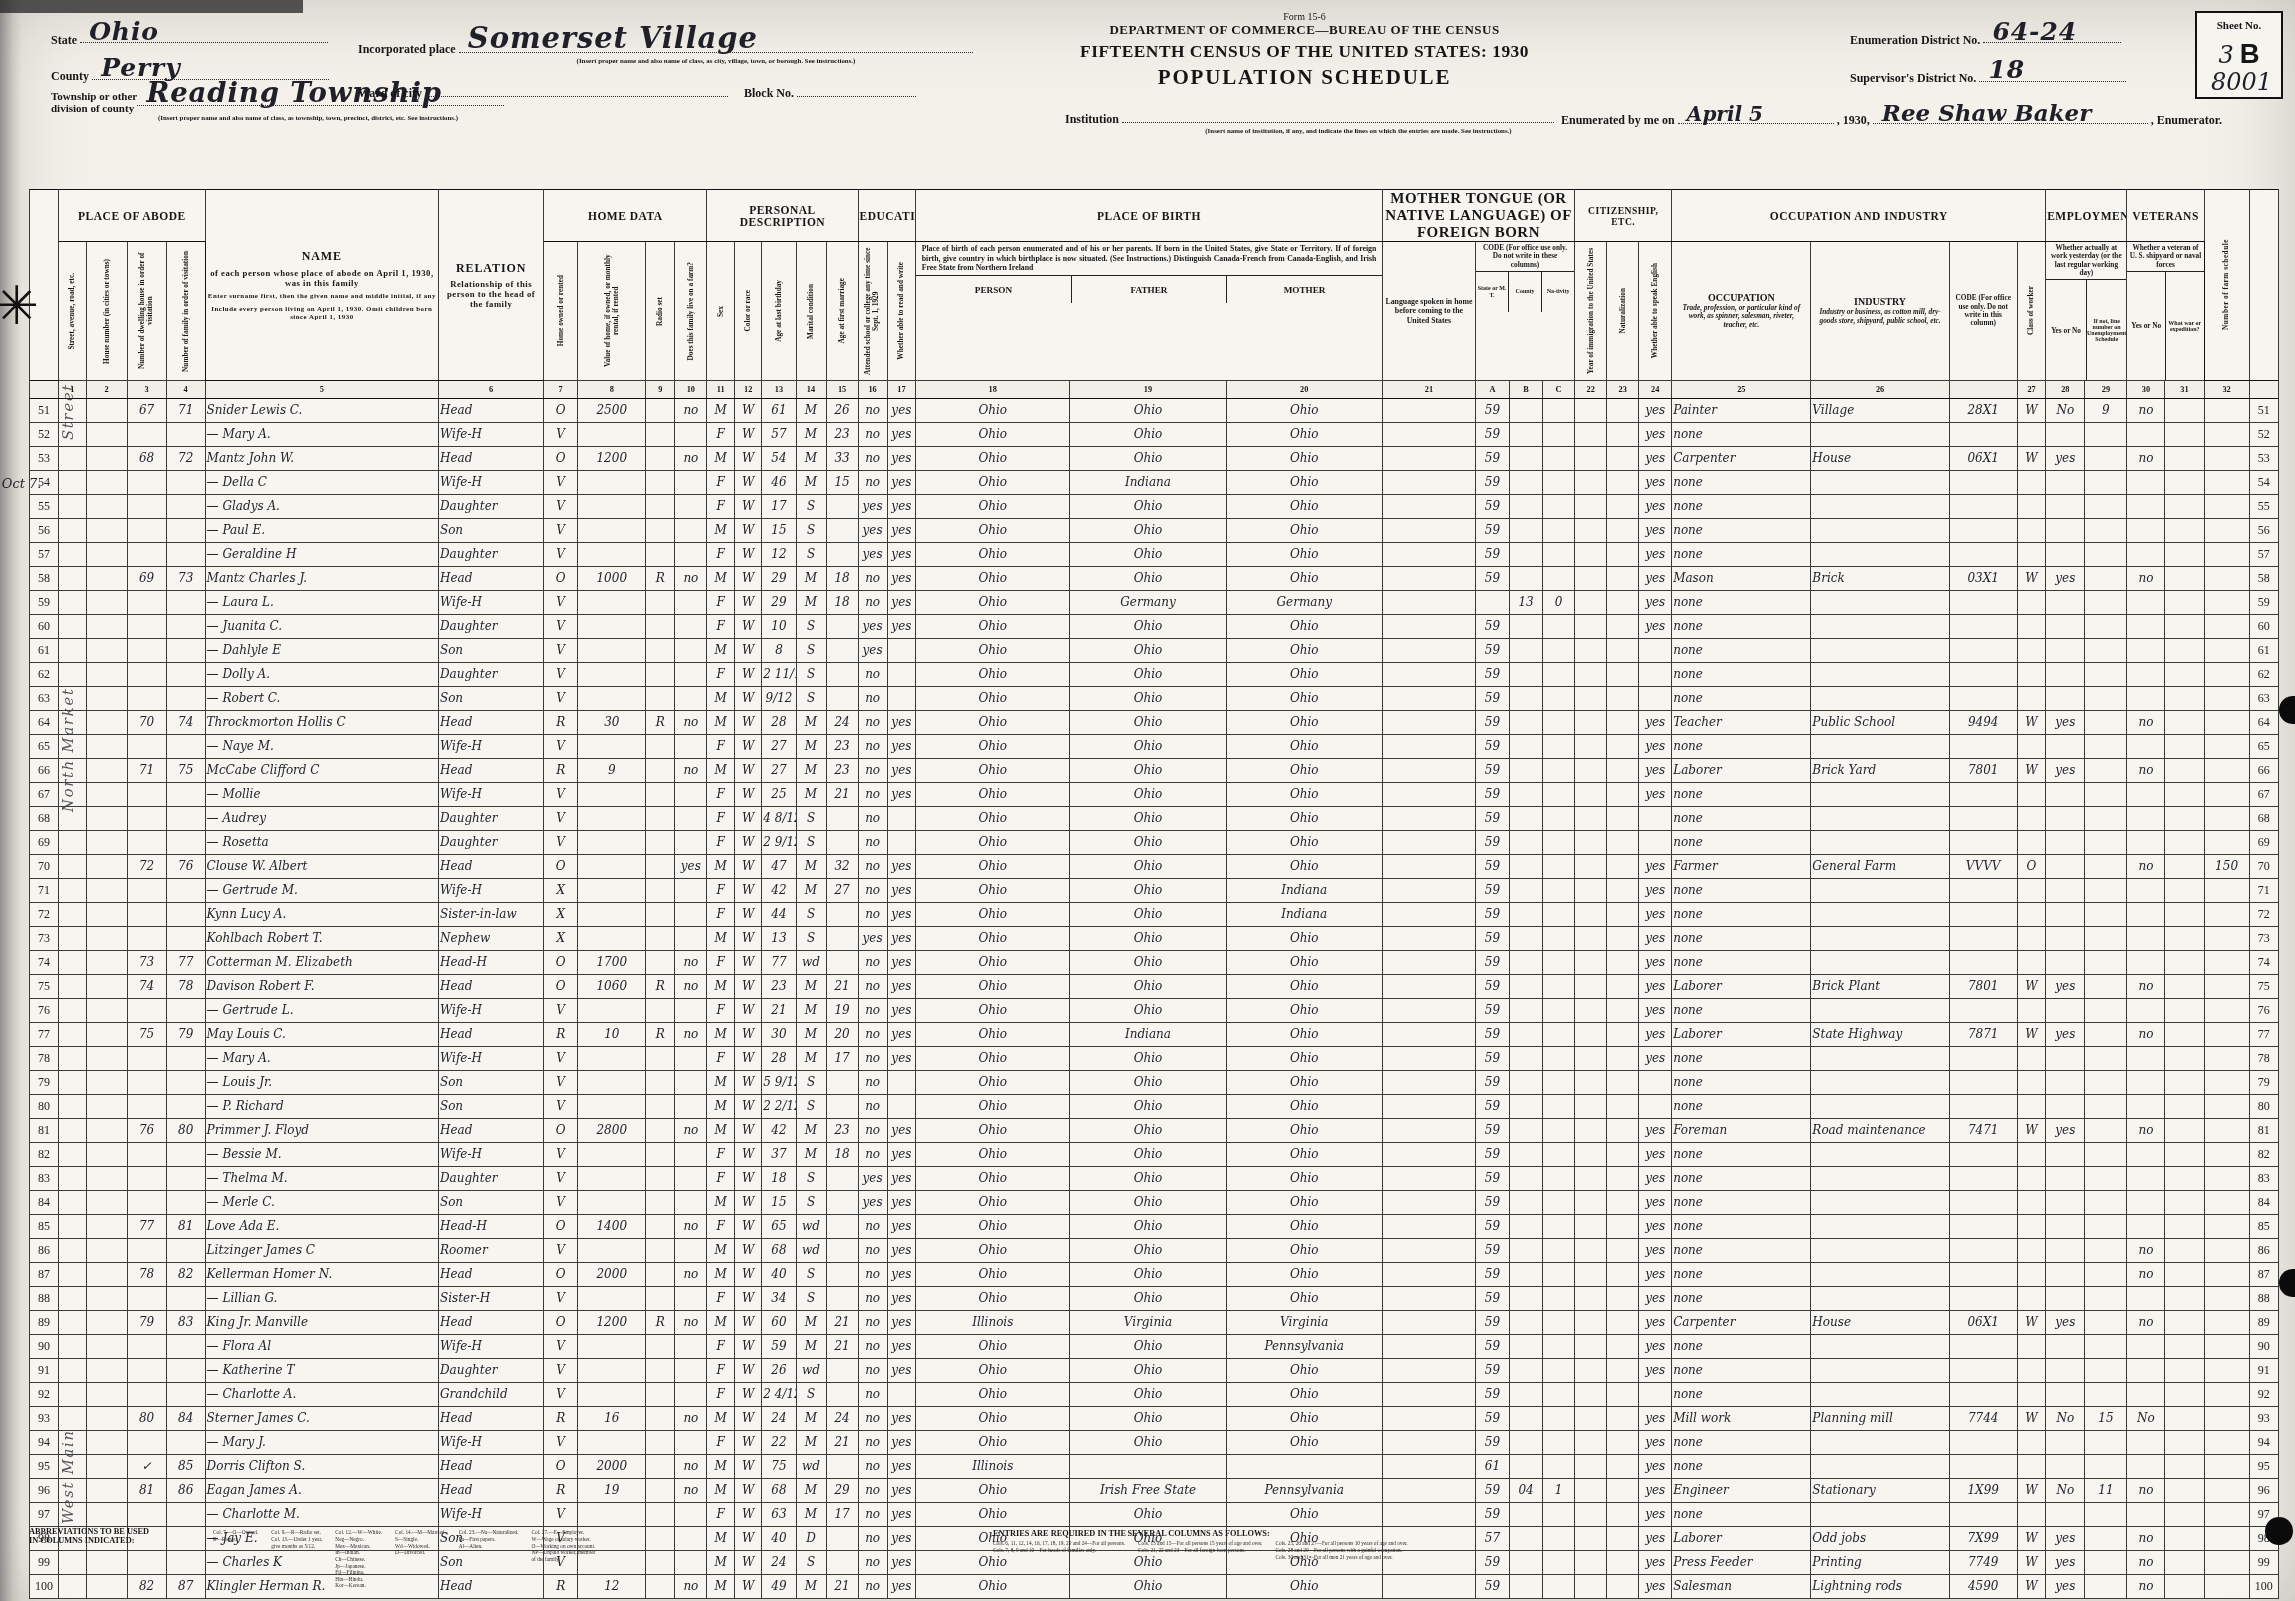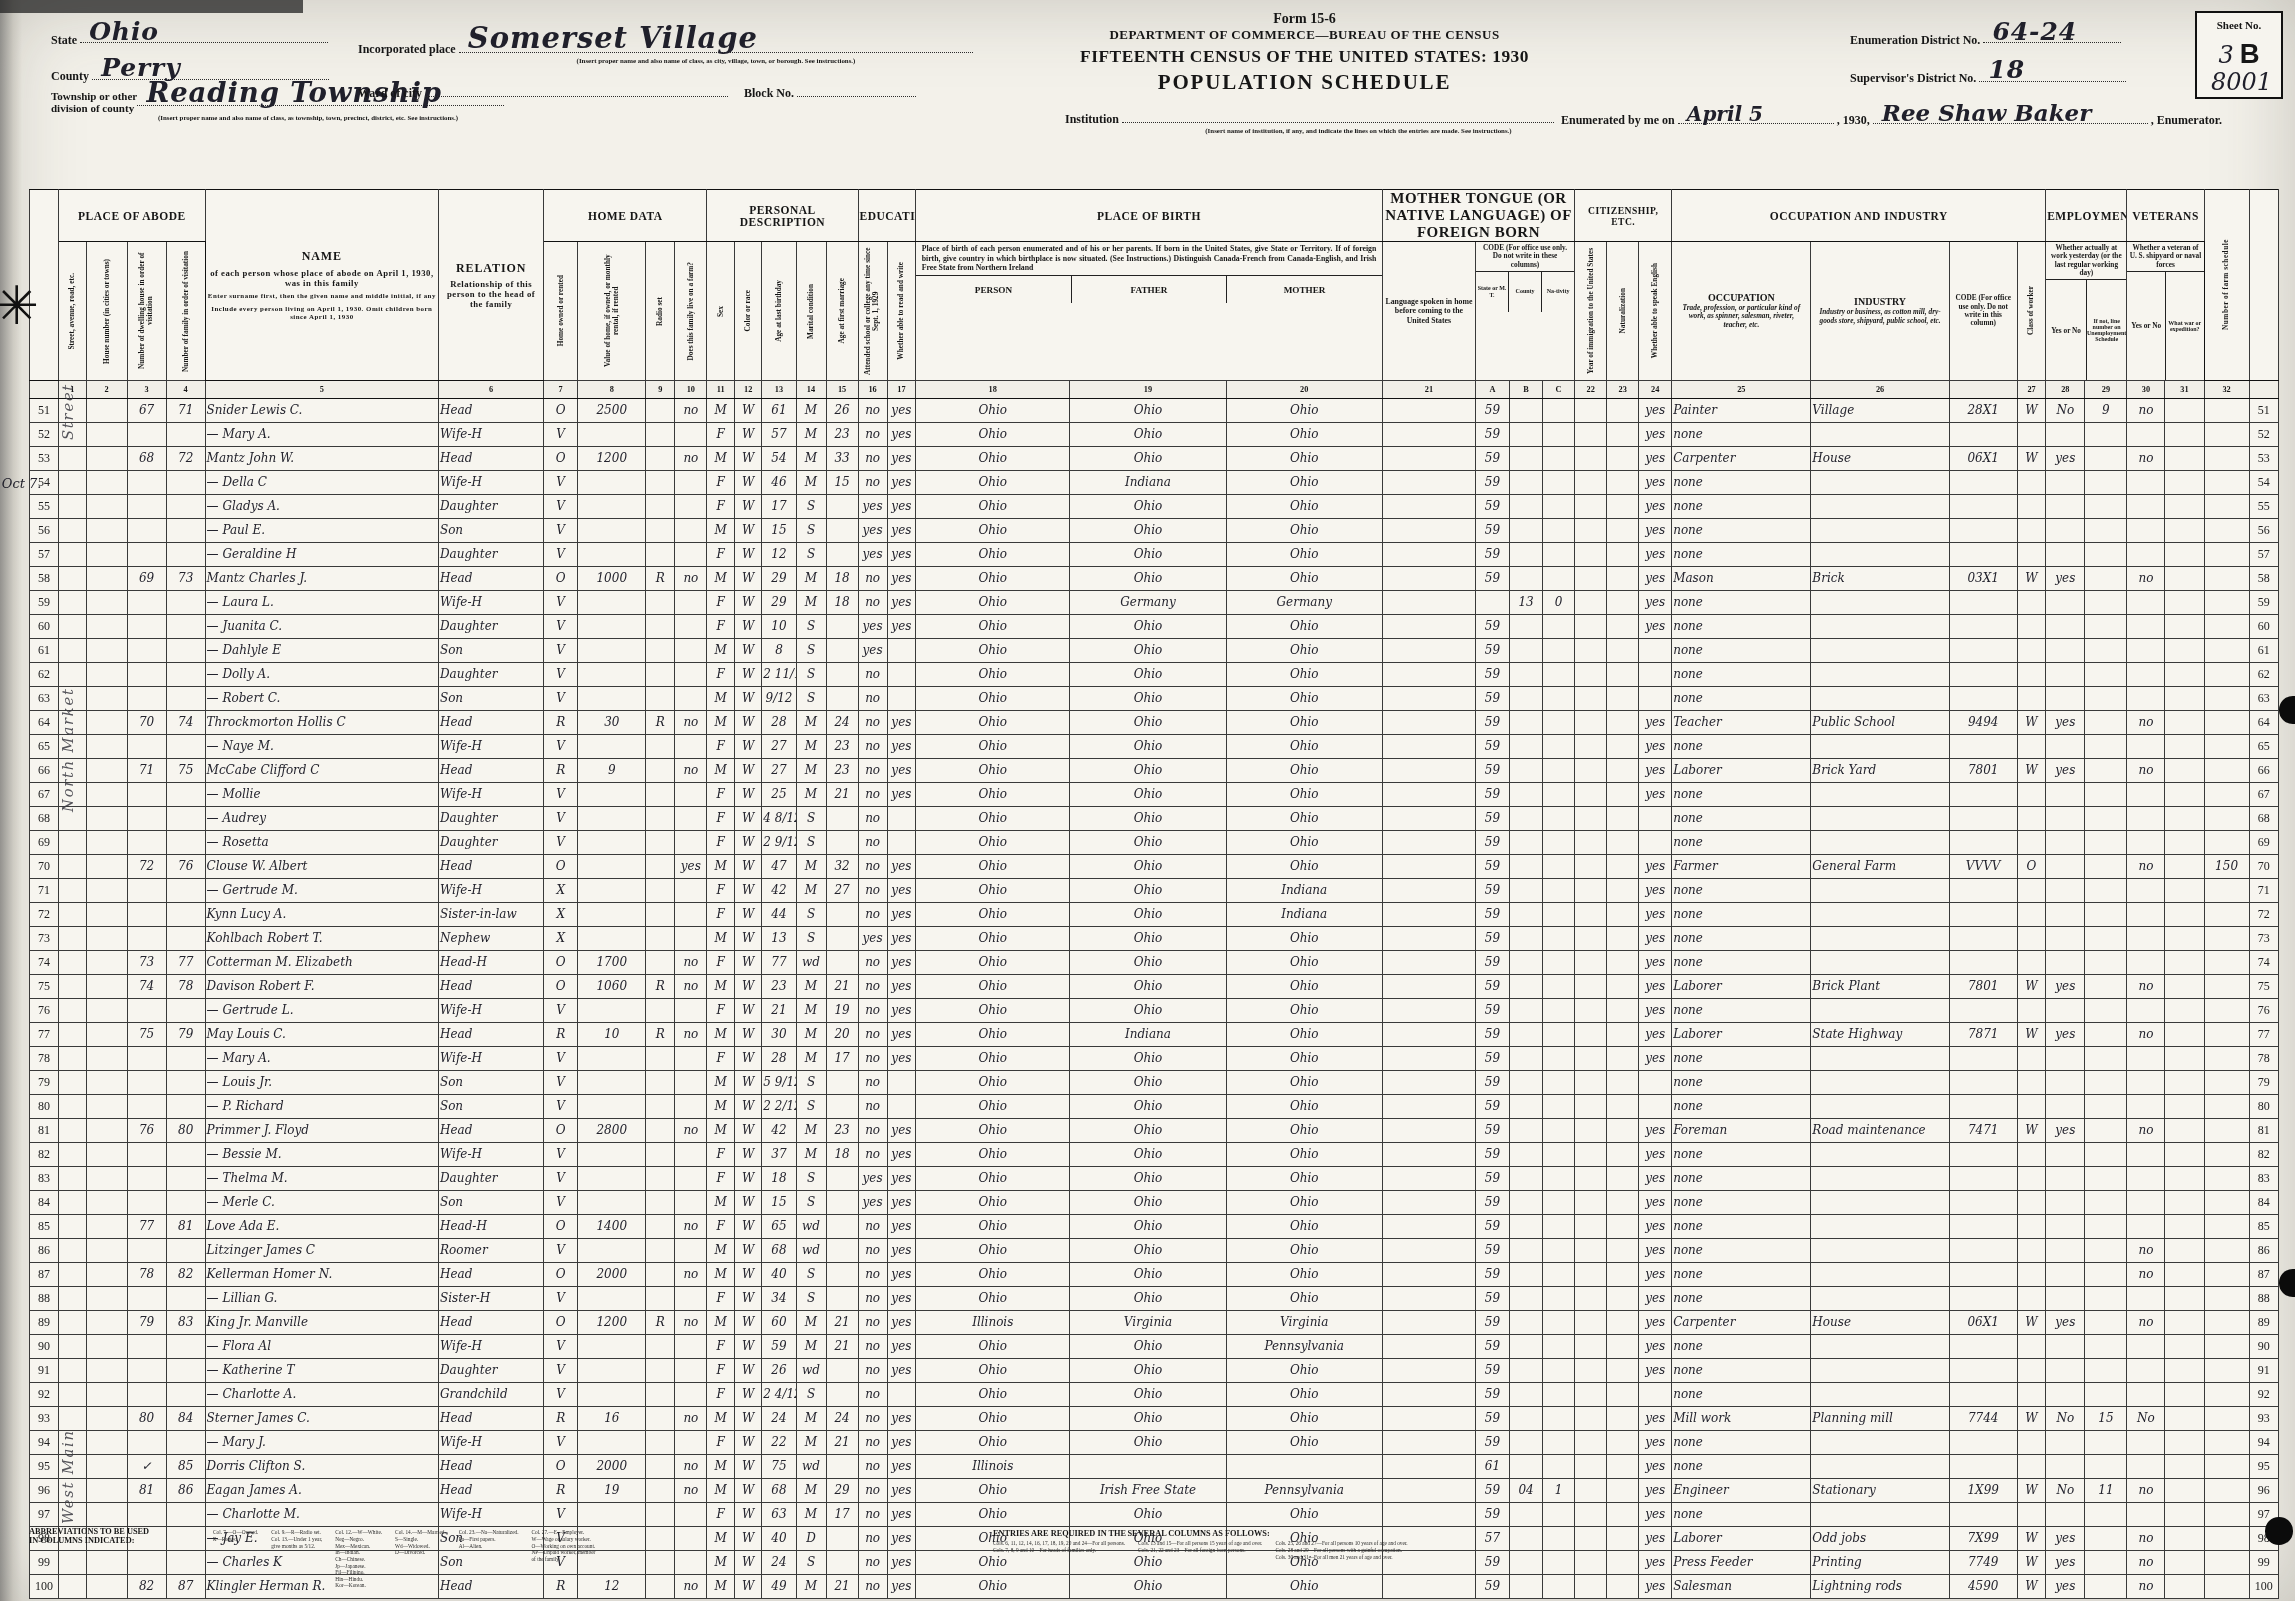--- a/index.html
+++ b/index.html
@@ -17,21 +17,21 @@
   .hand{font-family:"DejaVu Serif",serif;font-style:italic;color:#20202b;}
   .hw-big{font-size:25px;font-weight:600;letter-spacing:0.9px;}
   .hw-med{font-size:20px;font-weight:600;}
   
   .fhead{position:absolute;font-size:12px;font-weight:bold;}
   .lbl{font-weight:bold;font-size:12px;white-space:nowrap;}
   .dotline{display:inline-block;border-bottom:1.8px dotted #2c2c2c;position:relative;vertical-align:baseline;height:14.7px;}
   .dotline .hand{position:absolute;left:9.2px;bottom:-3.7px;white-space:nowrap;}
   .note{font-size:6.9px;font-weight:bold;text-align:center;line-height:1.1;}
   .title-center{position:absolute;left:1029px;top:11px;width:551px;text-align:center;}
-  .t-form{font-size:14px;font-weight:bold;}
+  .t-form{font-size:10px;font-weight:normal;}
   .t-dept{font-size:13px;font-weight:bold;letter-spacing:0.5px;}
   .t-census{font-size:17.4px;font-weight:bold;margin-top:2.8px;letter-spacing:0.5px;}
   .t-sched{font-size:21px;font-weight:bold;margin-top:3.7px;letter-spacing:1.8px;}
   .sheetbox{position:absolute;left:2195px;top:11px;width:84px;height:84px;border:2.8px solid #111;
             background:#f6f4ee;text-align:center;}
   .sheetbox .cap{font-size:11px;font-weight:bold;margin-top:5.5px;}
   .sheetbox .val{font-size:24px;margin-top:7.3px;}
   .sheetbox .val b{font-family:"Liberation Sans",sans-serif;font-size:27.5px;font-style:normal;}
   
   table.census{position:absolute;left:29px;top:189px;width:2250px;border-collapse:collapse;table-layout:fixed;

